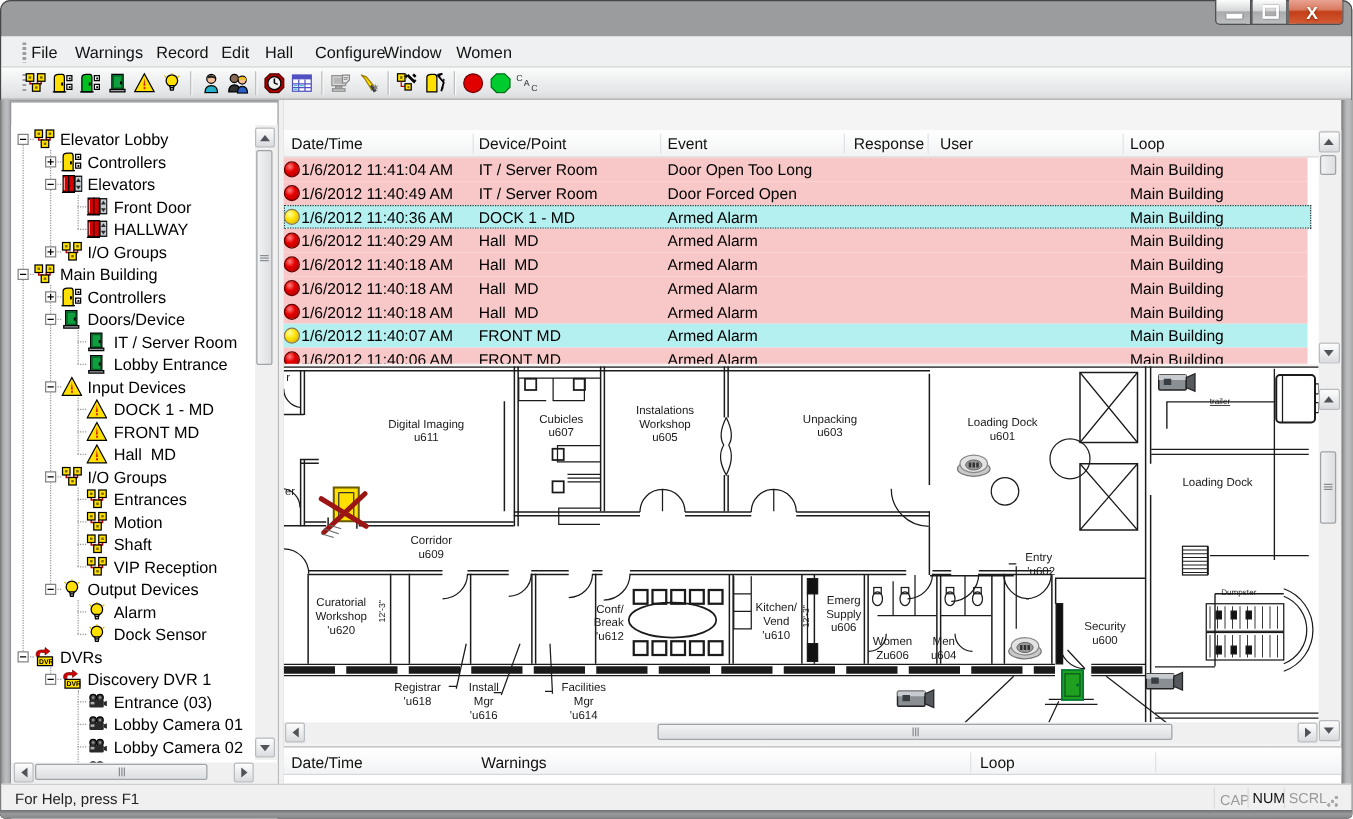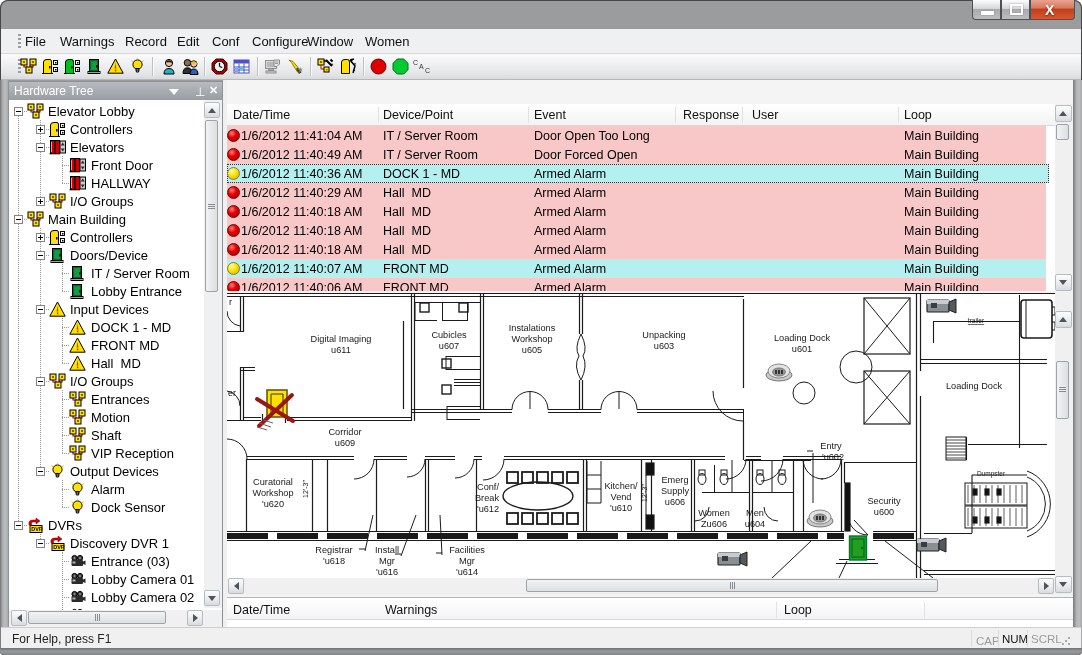--- a/index.html
+++ b/index.html
@@ -249,21 +249,21 @@
     <div class="wb" id="wb-close">
         <div style="position:absolute;left:14px;top:2px;width:17px;height:16px;color:#fff;font-size:14px;font-weight:bold;text-shadow:0 1px 2px #802000;font-family:'Liberation Sans',sans-serif">X</div>
       </div>
   </div>
   <div id="menubar">
     <div class="grip" style="left:17px;top:5px"></div>
     <span style="left:24px">File</span>
     <span style="left:59px">Warnings</span>
     <span style="left:124px">Record</span>
     <span style="left:176px">Edit</span>
-    <span style="left:211px">Conf</span>
+    <span style="left:211px">Hall</span>
     <span style="left:251px">Configure</span>
     <span style="left:306px">Window</span>
     <span style="left:364px">Women</span>
   </div>
   <div id="toolbar">
     <div class="grip" style="left:17px;top:5px"></div>
     <svg class="tbi" style="left:19px" width="17" height="17">
         <use href="#i-loops"></use>
       </svg>
     <svg class="tbi" style="left:41px" width="17" height="17">
@@ -316,26 +316,20 @@
     <svg class="tbi" style="left:391px" width="17" height="17">
         <use href="#i-grnoct"></use>
       </svg>
     <svg class="tbi" style="left:412px" width="20" height="17">
         <use href="#i-cac"></use>
       </svg>
   </div>
   <div id="lborder"></div>
   <div id="rborder"></div>
   <div id="treepanel">
-    <div id="treehdr">
-        <span class="t">Hardware Tree</span>
-      <span style="position:absolute;left:160px;top:7px;width:0;height:0;border-left:5px solid transparent;border-right:5px solid transparent;border-top:6px solid #fff"></span>
-      <span style="position:absolute;left:186px;top:3px;font-size:12px;color:#fff">⊥</span>
-      <span style="position:absolute;left:200px;top:2px;font-size:11px;color:#fff;font-weight:bold">✕</span>
-    </div>
     <div id="treebody">
       <div class="vg" style="left:9px;top:11px;height:414px"></div>
       <div class="vg" style="left:31px;top:20px;height:81px"></div>
       <div class="vg" style="left:31px;top:128px;height:243px"></div>
       <div class="vg" style="left:53px;top:56px;height:27px"></div>
       <div class="vg" style="left:53px;top:164px;height:27px"></div>
       <div class="vg" style="left:53px;top:218px;height:45px"></div>
       <div class="vg" style="left:53px;top:290px;height:63px"></div>
       <div class="vg" style="left:53px;top:380px;height:27px"></div>
       <div class="vg" style="left:31px;top:434px;height:9px"></div>

